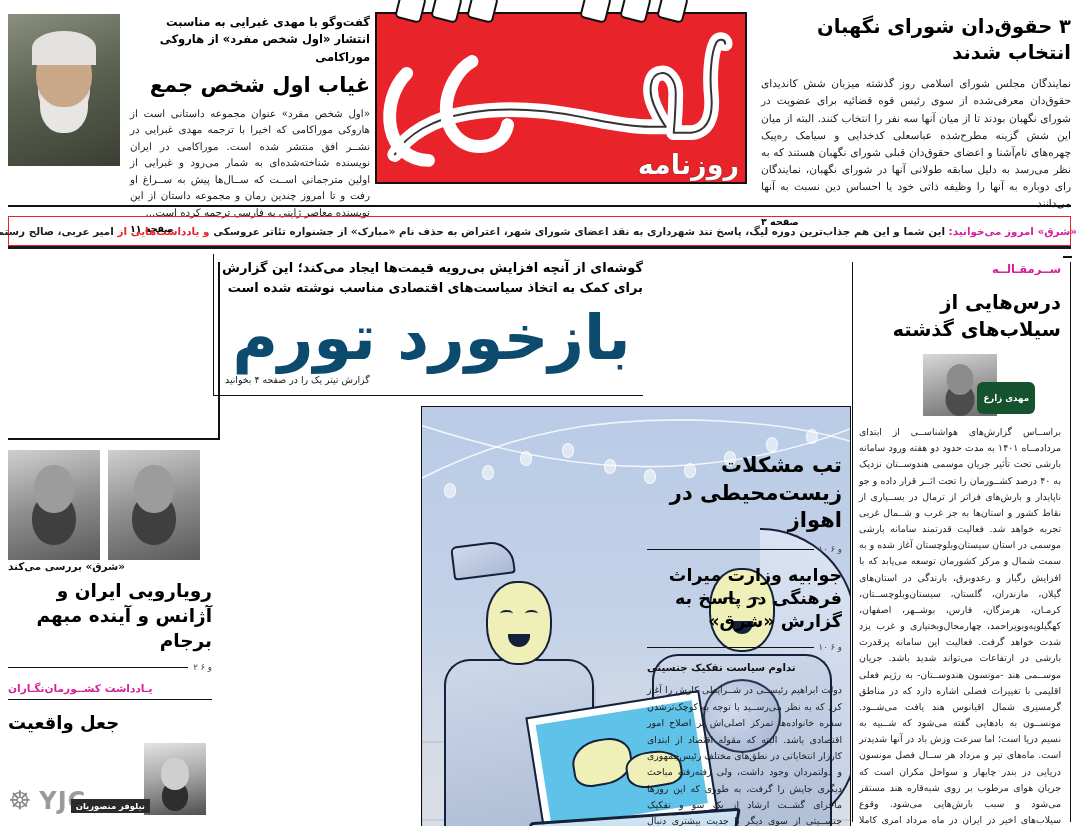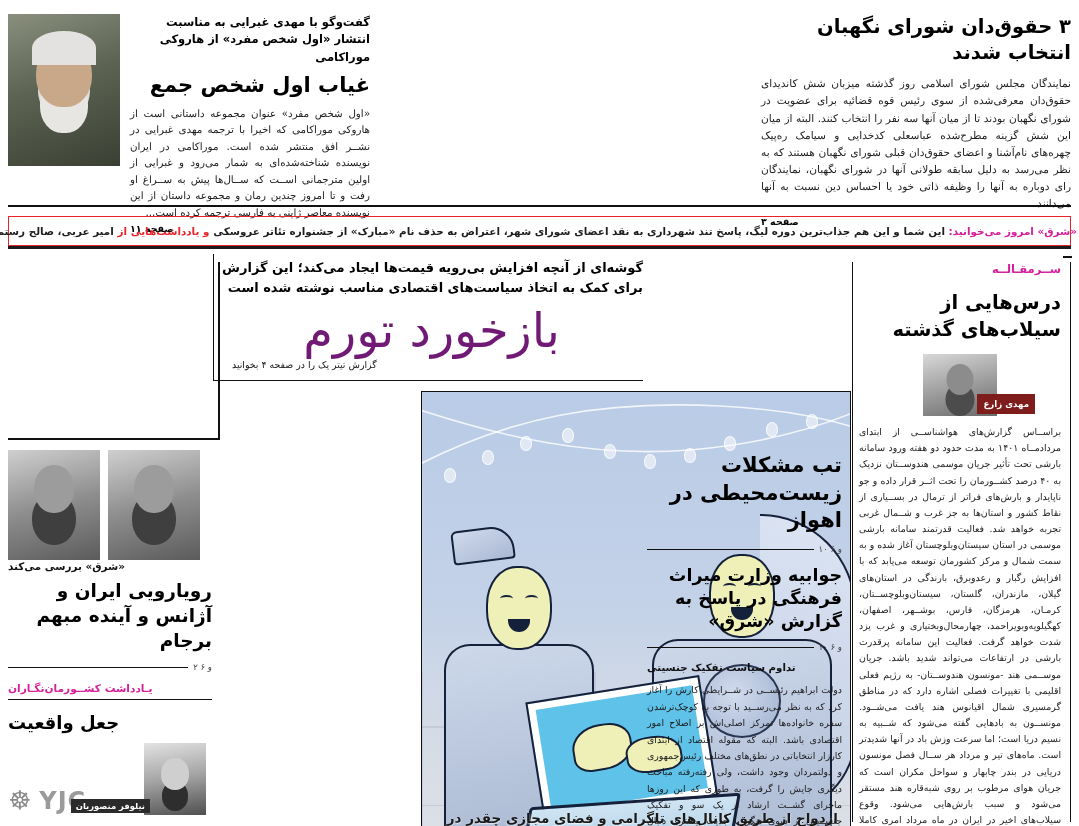--- a/index.html
+++ b/index.html
@@ -170,23 +170,24 @@
   }
   .ed-photo::after {
     content:""; position:absolute; left:50%; top:16%;
     transform:translateX(-50%);
     width:27px; height:31px; border-radius:50%;
     background:#8c8c8c;
     box-shadow: 0 20px 0 1px #4c4c4c;
   }
   .ed-byline {
     position: absolute; bottom: 2px; right: 26px;
-    background: #7f1d1d; color: #fff;
+    background: #14532d; color: #fff;
     font-size: 8.6px; font-weight: bold;
-    padding: 5px 6px;
+    padding: 11px 6px;
+    border-radius: 6px;
   }
   .ed-body {
     margin-top: 8px; font-size: 9.4px; line-height: 1.72;
     text-align: justify; color: #1a1a1a;
     font-family: "DejaVu Serif", "Liberation Serif", serif;
   }
 
   
   .center {
     position: absolute; top: 258px; right: 228px; width: 638px;
@@ -198,27 +199,27 @@
   }
   .lead-wrap::before{
     content:""; position:absolute; left:-1.5px; top:-4px;
     width:1.5px; height:4px; background:#111;
   }
   .lead-kicker {
     font-size: 13px; font-weight: bold; line-height: 1.55;
     text-align: right; color: #000; letter-spacing: -0.2px;
   }
   .lead-hl {
-    font-size: 48px; font-weight: normal; color: #701a75;
+    font-size: 62px; font-weight: bold; color: #0c4a6e;
     text-align: center; line-height: 1.02; margin: 8px 0 4px;
     letter-spacing: -2px; white-space: nowrap;
   }
   .lead-note {
     font-size: 9.4px; color: #111; text-align: left;
-    font-family: "DejaVu Serif", serif; padding-left: 12px;
+    font-family: "DejaVu Serif", serif; padding-left: 5px;
   }
   .illus {
     width: 430px; height: 572px;
     position: absolute; top: 0; right: 0;
     border: 1.5px solid #111;
     background: linear-gradient(180deg,#b9cbe6 0%,#c4d2e8 38%,#d6dce6 62%,#e2e4e8 100%);
     overflow: hidden;
   }
   .puzzle {
     position:absolute; inset:0;
@@ -414,20 +415,37 @@
     <div class="mh-left">
       <div class="portrait-a"></div>
       <div class="txt">
         <div class="kicker">گفت‌وگو با مهدی غبرایی به مناسبت انتشار «اول شخص مفرد» از هاروکی موراکامی</div>
         <div class="hl2">غیاب اول شخص جمع</div>
         <div class="body">«اول شخص مفرد» عنوان مجموعه داستانی است از هاروکی موراکامی که اخیرا با ترجمه مهدی غبرایی در نشــر افق منتشر شده است. موراکامی در ایران نویسنده شناخته‌شده‌ای به شمار می‌رود و غبرایی از اولین مترجمانی اســت که ســال‌ها پیش به ســراغ او رفت و تا امروز چندین رمان و مجموعه داستان از این نویسنده معاصر ژاپنی به فارسی ترجمه کرده است...</div>
         <span class="pageref">صفحه ۱۱</span>
       </div>
     </div>
 
+    <div class="logo-block">
+      <div class="logo-bumps">
+        <span class="bump" style="left:0;"></span>
+        <span class="bump" style="left:36px;"></span>
+        <span class="bump" style="left:72px;"></span>
+        <span class="bump" style="left:185px;"></span>
+        <span class="bump" style="left:225px;"></span>
+        <span class="bump" style="left:262px;"></span>
+      </div>
+      <svg class="logo-script" viewBox="0 0 372 172" preserveAspectRatio="none">
+        <path d="M352 30 C352 26 346 24 343 29 C338 38 336 62 338 82 C340 104 334 118 318 120 L300 120 C300 120 302 96 302 80 C302 66 294 58 286 60 C276 62 274 78 280 92 C286 106 292 114 292 114 L276 114 C250 114 228 108 206 104 C170 97 128 94 92 100 C56 106 30 122 18 142" fill="none" stroke="#ffffff" stroke-width="15" stroke-linecap="round" stroke-linejoin="round"></path>
+        <path d="M352 30 C352 26 346 24 343 29 C338 38 336 62 338 82 C340 104 334 118 318 120 L300 120 C300 120 302 96 302 80 C302 66 294 58 286 60 C276 62 274 78 280 92 C286 106 292 114 292 114 L276 114 C250 114 228 108 206 104 C170 97 128 94 92 100 C56 106 30 122 18 142" fill="none" stroke="#111111" stroke-width="2" stroke-linecap="round" stroke-linejoin="round" opacity="0.85"></path>
+        <path d="M96 48 C82 56 70 76 70 96 C70 118 84 134 104 134 C120 134 130 124 132 112" fill="none" stroke="#ffffff" stroke-width="13" stroke-linecap="round"></path>
+        <path d="M30 60 C16 74 10 96 14 116 C18 136 34 148 52 148" fill="none" stroke="#ffffff" stroke-width="13" stroke-linecap="round"></path>
+      </svg>
+      <div class="roozname">روزنامه</div>
+    </div>
 
     <div class="mh-right">
       <div class="hl">۳ حقوق‌دان شورای نگهبان انتخاب شدند</div>
       <div class="body">نمایندگان مجلس شورای اسلامی روز گذشته میزبان شش کاندیدای حقوق‌دان معرفی‌شده از سوی رئیس قوه قضائیه برای عضویت در شورای نگهبان بودند تا از میان آنها سه نفر را انتخاب کنند. البته از میان این شش گزینه مطرح‌شده عباسعلی کدخدایی و سیامک ره‌پیک چهره‌های نام‌آشنا و اعضای حقوق‌دان قبلی شورای نگهبان هستند که به نظر می‌رسد به دلیل سابقه طولانی آنها در شورای نگهبان، نمایندگان رای دوباره به آنها را وظیفه ذاتی خود یا احساس دین نسبت به آنها می‌دانند...</div>
       <span class="pageref">صفحه ۳</span>
     </div>
 
     <div class="rule-top"></div>
   </div>
 

